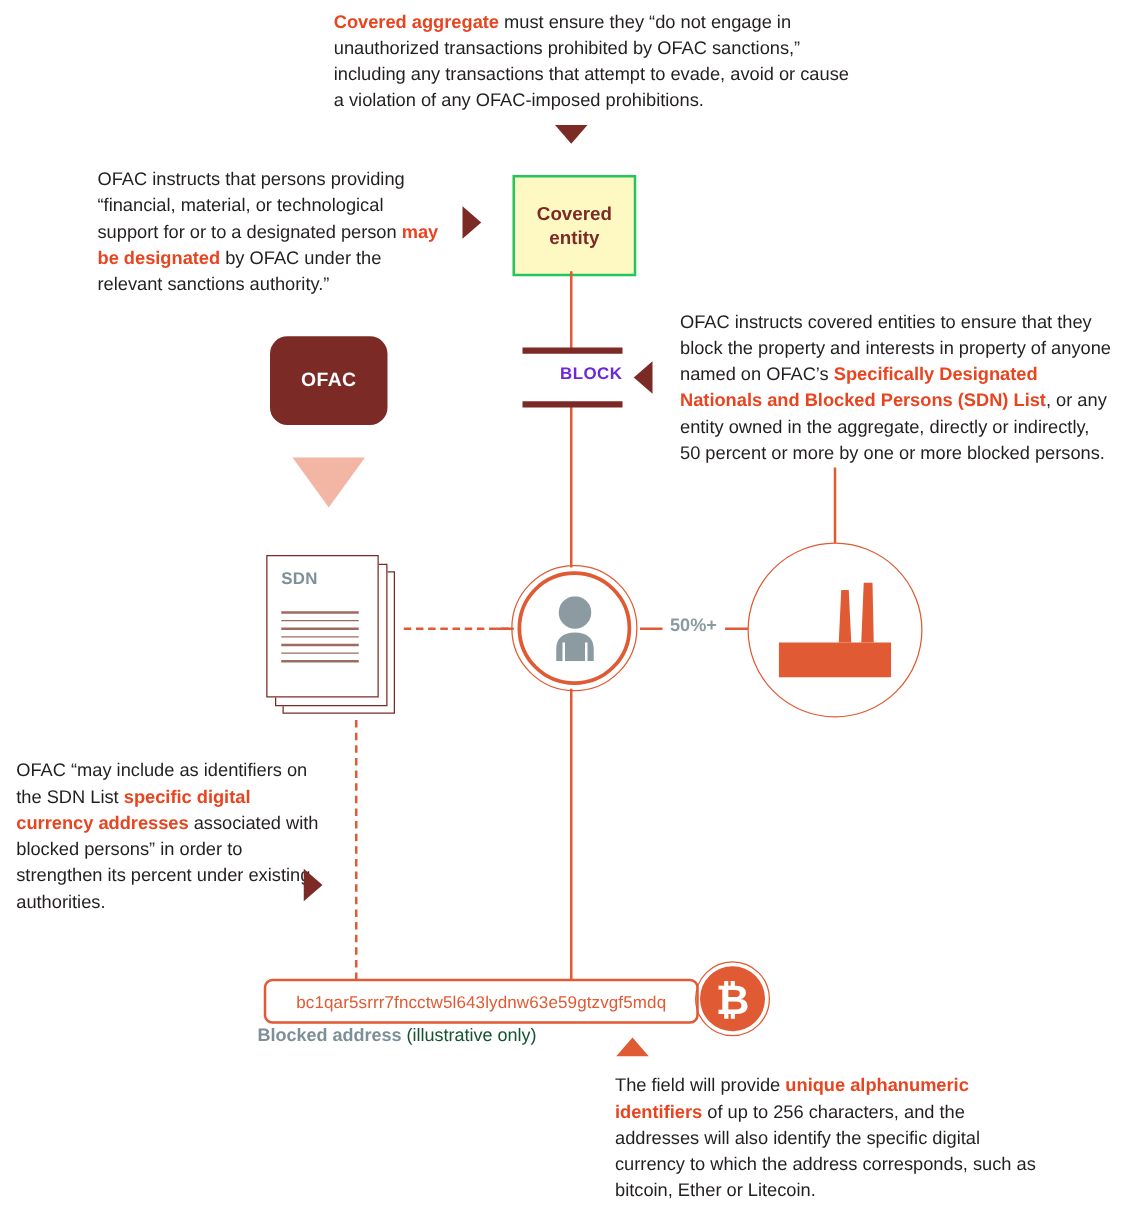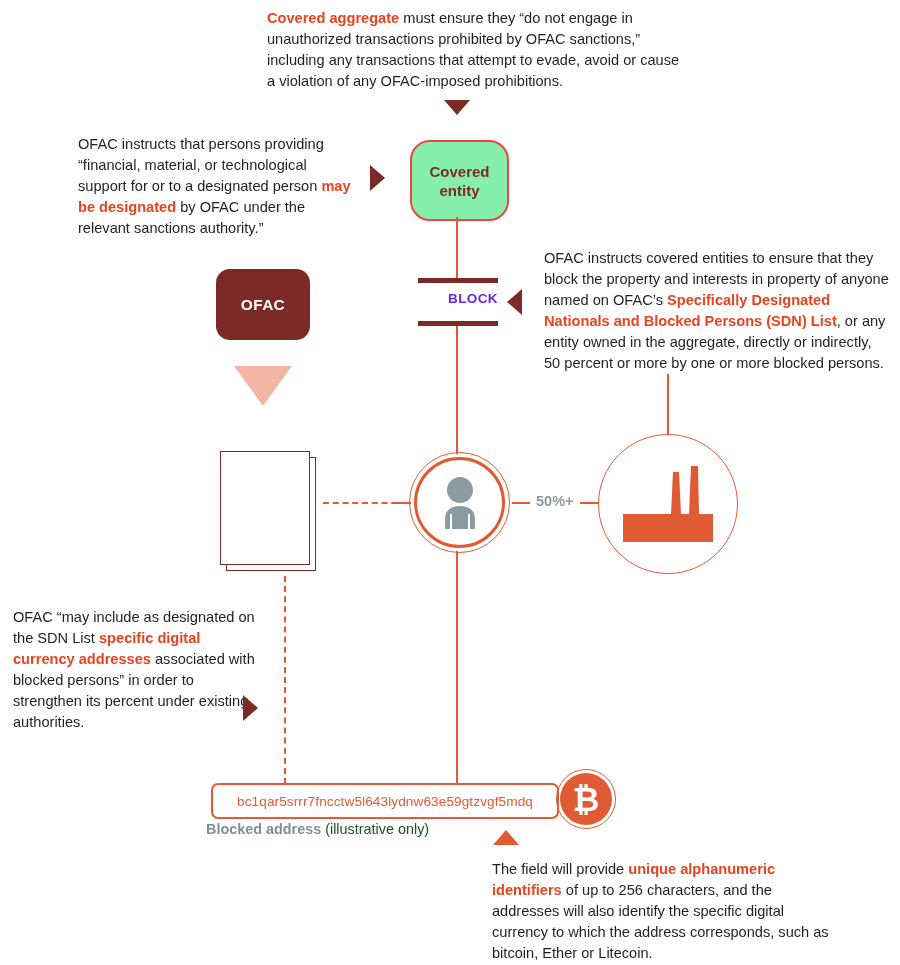--- a/index.html
+++ b/index.html
@@ -30,21 +30,21 @@
   .tri-up-orange{position:absolute;width:0;height:0;
     border-left:13px solid transparent;border-right:13px solid transparent;
     border-bottom:15px solid #e05a33;}
   .tri-down-pink{position:absolute;width:0;height:0;
     border-left:29px solid transparent;border-right:29px solid transparent;
     border-top:40px solid #f3b6a4;}
 
   
   #covered-entity{
     position:absolute;left:410px;top:140px;width:95px;height:77px;
-    border:2px solid #ef4444;border-radius:20px;background:#86efac;
+    border:2px solid #22c55e;border-radius:0;background:#fef9c3;
     display:flex;align-items:center;justify-content:center;text-align:center;
     color:#7b2a25;font-weight:bold;font-size:15px;line-height:19px;
   }
   
   #block-group{position:absolute;left:418px;top:278px;width:80px;height:48px;}
   #block-group .bar{position:absolute;left:0;width:80px;height:5px;background:#7b2a25;}
   #block-group .bar.t{top:0;}
   #block-group .bar.b{bottom:0;}
   #block-group .lbl{position:absolute;left:0;top:13px;width:80px;text-align:right;
     color:#6d28d9;font-weight:bold;font-size:13.5px;letter-spacing:.4px;}
@@ -135,20 +135,32 @@
 <div class="vline" style="left:667px;top:374px;height:62px;"></div>
 
 <div id="ofac-box">
   <span>OFAC</span>
 </div>
 <div class="tri-down-pink" style="left:234px;top:366px;"></div>
 
 <div id="sdn-docs">
   <div class="page p3"></div>
   <div class="page p2"></div>
+  <div class="page p1">
+    <div class="sdn-label">SDN</div>
+    <div class="lines">
+        <i></i>
+        <i></i>
+        <i></i>
+        <i></i>
+        <i></i>
+        <i></i>
+        <i></i>
+      </div>
+  </div>
 </div>
 
 <div class="dash-h" style="left:323px;top:502px;width:84px;"></div>
 <div class="dash-v" style="left:284px;top:576px;height:208px;"></div>
 <div class="sline" style="left:284px;top:783px;width:0px;"></div>
 
 <div class="sline" style="left:397px;top:502px;width:14px;"></div>
 <div id="person-node">
   <div class="ring-out"></div>
   <div class="ring-in"></div>
@@ -165,21 +177,21 @@
 <div id="factory-node">
   <div class="ring"></div>
   <svg class="fact" width="90" height="76" viewBox="0 0 90 76">
     <rect x="0" y="48" width="90" height="28" fill="#e05a33"></rect>
     <polygon points="50,6 56,6 58,48 48,48" fill="#e05a33"></polygon>
     <polygon points="68,0 75,0 76,48 66,48" fill="#e05a33"></polygon>
   </svg>
 </div>
 
 <div class="txt" style="left:13px;top:607px;width:250px;">
-  <span>OFAC “may include as designated on the SDN List </span><span class="hl">specific digital currency addresses</span><span> associated with blocked persons” in order to strengthen its percent under existing authorities.</span>
+  <span>OFAC “may include as identifiers on the SDN List </span><span class="hl">specific digital currency addresses</span><span> associated with blocked persons” in order to strengthen its percent under existing authorities.</span>
 </div>
 <div class="tri-right-dark" style="left:243px;top:695px;"></div>
 
 <div id="btc-field">
   <span>bc1qar5srrr7fncctw5l643lydnw63e59gtzvgf5mdq</span>
 </div>
 <div id="btc-caption">
   <span class="b">Blocked address</span>
   <span class="g">(illustrative only)</span>
 </div>

